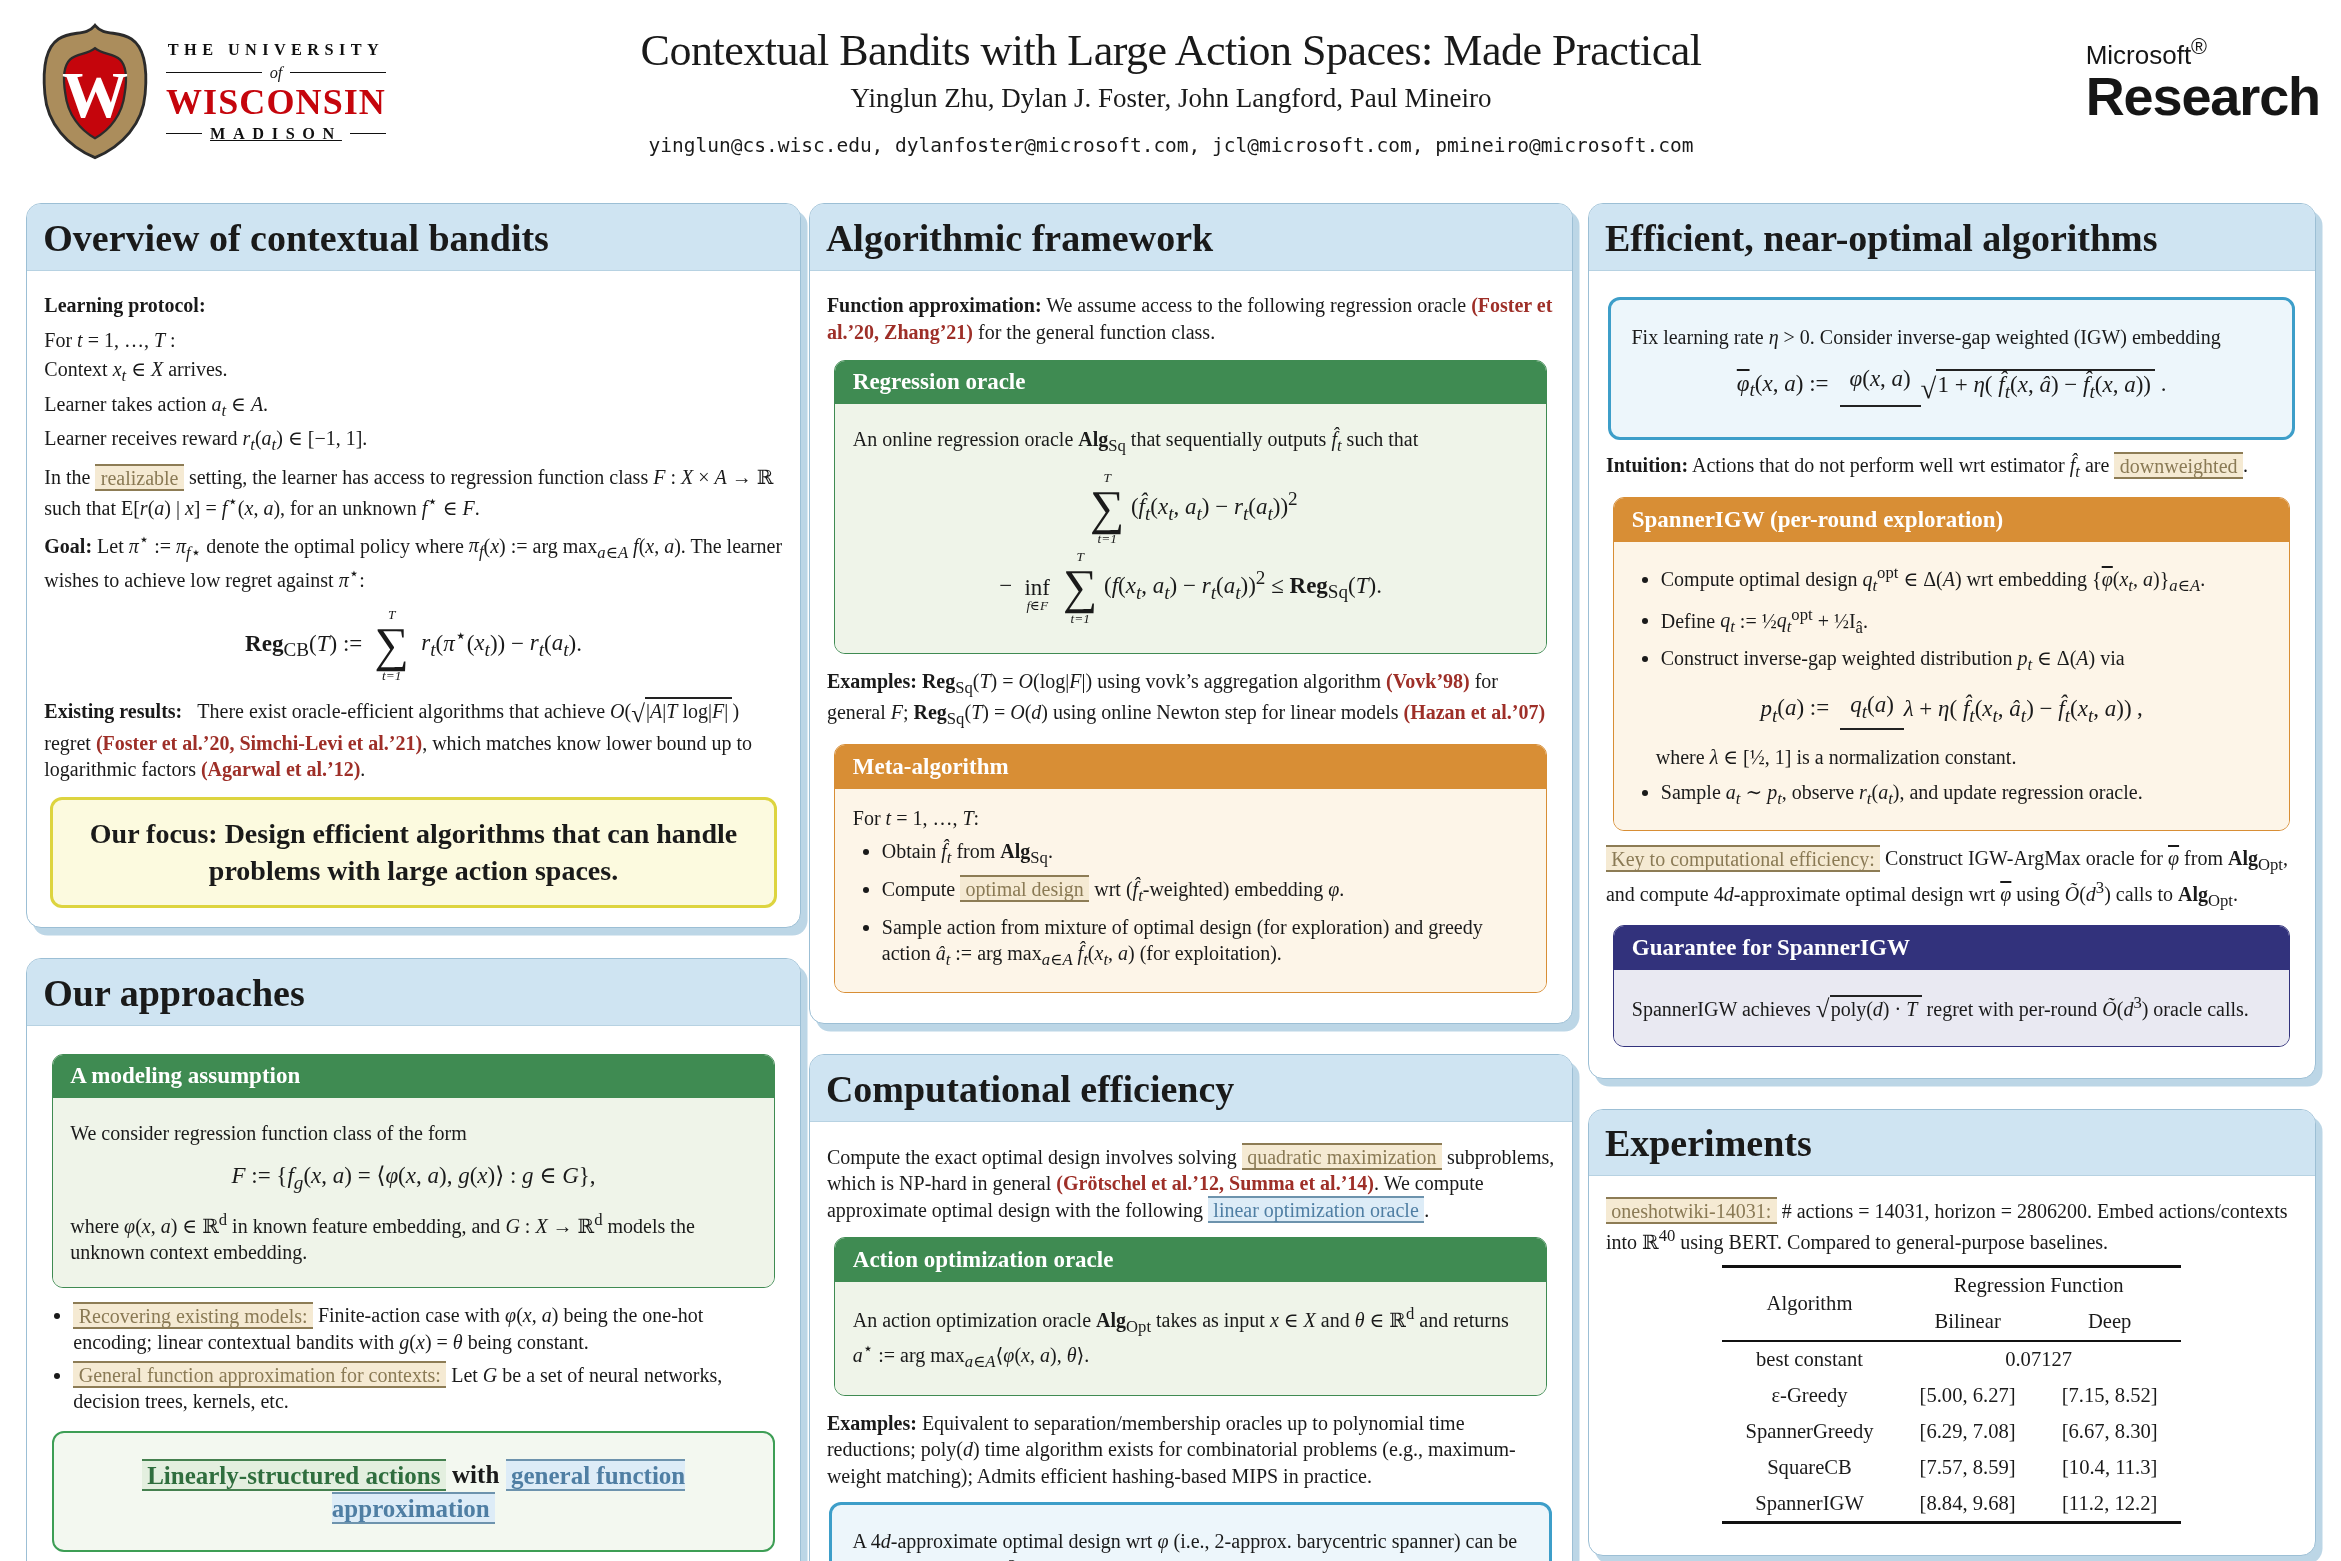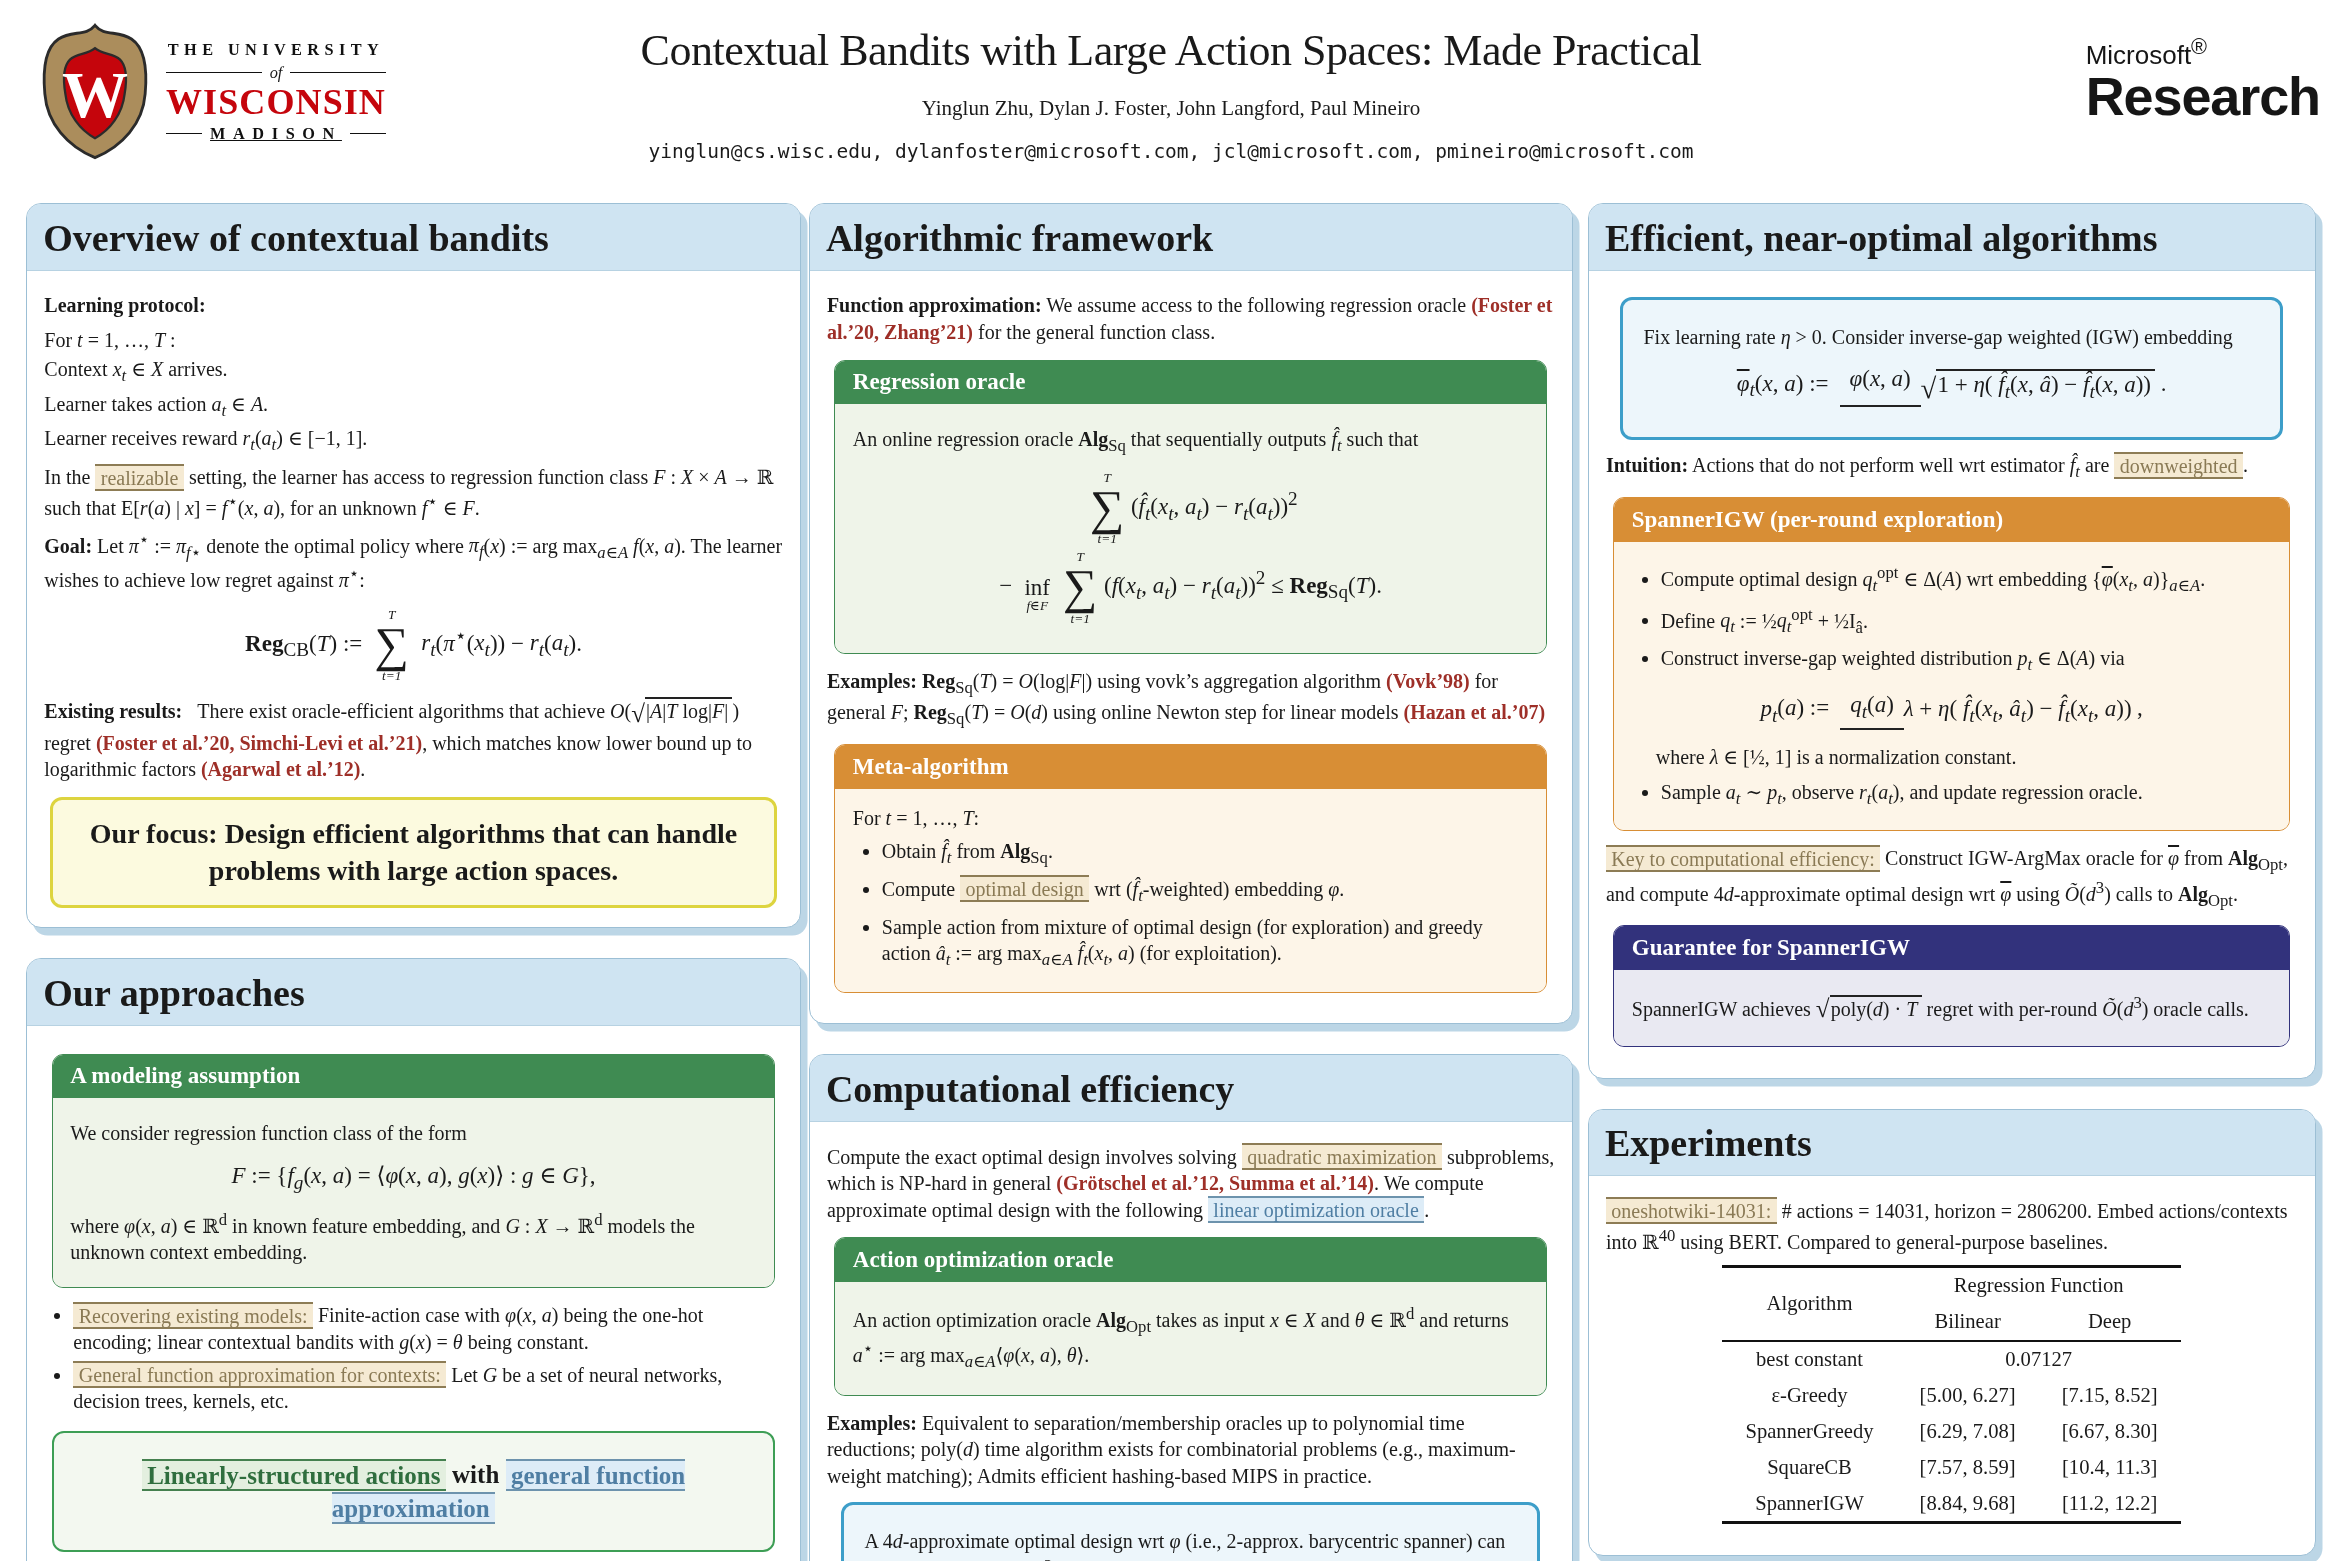--- a/index.html
+++ b/index.html
@@ -5,21 +5,21 @@
   html,body{margin:0;padding:0;}
   body{
     width:2342px;height:1561px;background:#ffffff;position:relative;
     font-family:"Liberation Serif","DejaVu Serif","DejaVu Sans",serif;
     color:#1a1a1a;font-size:20px;line-height:1.33;
   }
   
   .hdr{position:absolute;top:0;left:0;width:100%;height:195px;}
   .title-block{position:absolute;left:488px;right:488px;top:22px;text-align:center;}
   .poster-title{font-size:44px;font-weight:normal;letter-spacing:-0.5px;}
-  .poster-authors{font-size:21px;margin-top:14px;}
+  .poster-authors{font-size:27px;}
   .poster-emails{font-family:"DejaVu Sans Mono","Liberation Mono",monospace;font-size:19.5px;margin-top:16.3px;}
   .uw{position:absolute;left:38px;top:23px;display:flex;align-items:center;gap:14px;}
   .uw-text{display:flex;flex-direction:column;align-items:center;text-align:center;}
   .uw-l1{font-size:16.3px;letter-spacing:5.4px;font-weight:bold;color:#111;}
   .uw-ofline{display:flex;align-items:center;gap:7.6px;width:100%;margin:1.1px 0;}
   .uw-ofline .rule{flex:1;height:1.6px;background:#111;}
   .uw-l2{font-style:italic;font-size:16.3px;}
   .uw-l3{font-size:36px;font-weight:bold;color:#c5050c;letter-spacing:1.1px;line-height:1.0;}
   .uw-l4line{display:flex;align-items:center;gap:7.6px;width:100%;margin-top:2.2px;}
   .uw-l4line .rule{flex:1;height:1.6px;background:#111;}
@@ -39,21 +39,21 @@
   .panel-b{padding:14px 17.3px 16.3px 17.3px;}
   
   .card{border-radius:11px;overflow:hidden;margin:14px 7.6px;border:1.6px solid;}
   .card-h{padding:6.5px 17.3px;color:#ffffff;font-weight:bold;font-size:23px;}
   .card-b{padding:14px 17.3px;}
   .card.green{border-color:#3f8b52;} .card.green .card-h{background:#3f8b52;} .card.green .card-b{background:#eff4e9;}
   .card.orange{border-color:#d88e35;} .card.orange .card-h{background:#d88e35;} .card.orange .card-b{background:#fdf5e8;}
   .card.navy{border-color:#32327c;} .card.navy .card-h{background:#32327c;} .card.navy .card-b{background:#e9e9f2;}
   
   .box-yellow{background:#fcfadf;border:3.3px solid #ddd43f;border-radius:12px;padding:15px 25px;text-align:center;font-weight:bold;font-size:28px;margin:14px 5.4px 3.3px 5.4px;}
-  .box-blue{background:#edf6fb;border:3.3px solid #3d9ec9;border-radius:12px;padding:16.3px 20.6px;margin:12px 14px;}
+  .box-blue{background:#edf6fb;border:3.3px solid #3d9ec9;border-radius:12px;padding:16.3px 20.6px;margin:12px 2px;}
   .box-greenline{background:#f3f8f0;border:2.7px solid #3d9e55;border-radius:12px;padding:25px 16.3px;text-align:center;font-size:25px;font-weight:bold;margin:16.3px 7.6px;}
   
   .hl{padding:0.5px 5.4px;border-top:2.2px solid;border-bottom:2.2px solid;text-align:center;}
   .hl-tan{background:#f5ead3;color:#8a7a55;border-color:#8d7c55;}
   .hl-blue{background:#ddecf7;color:#4f7ea3;border-color:#6d93ad;}
   .hl-green{background:#e3efdf;color:#2f6e3e;border-color:#44804f;}
   .cite{color:#9e2f28;font-weight:bold;}
   p{margin:7.6px 0;}
   ul{margin:8.7px 0 8.7px 0;padding-left:29px;}
   li{margin:6.5px 0;}

